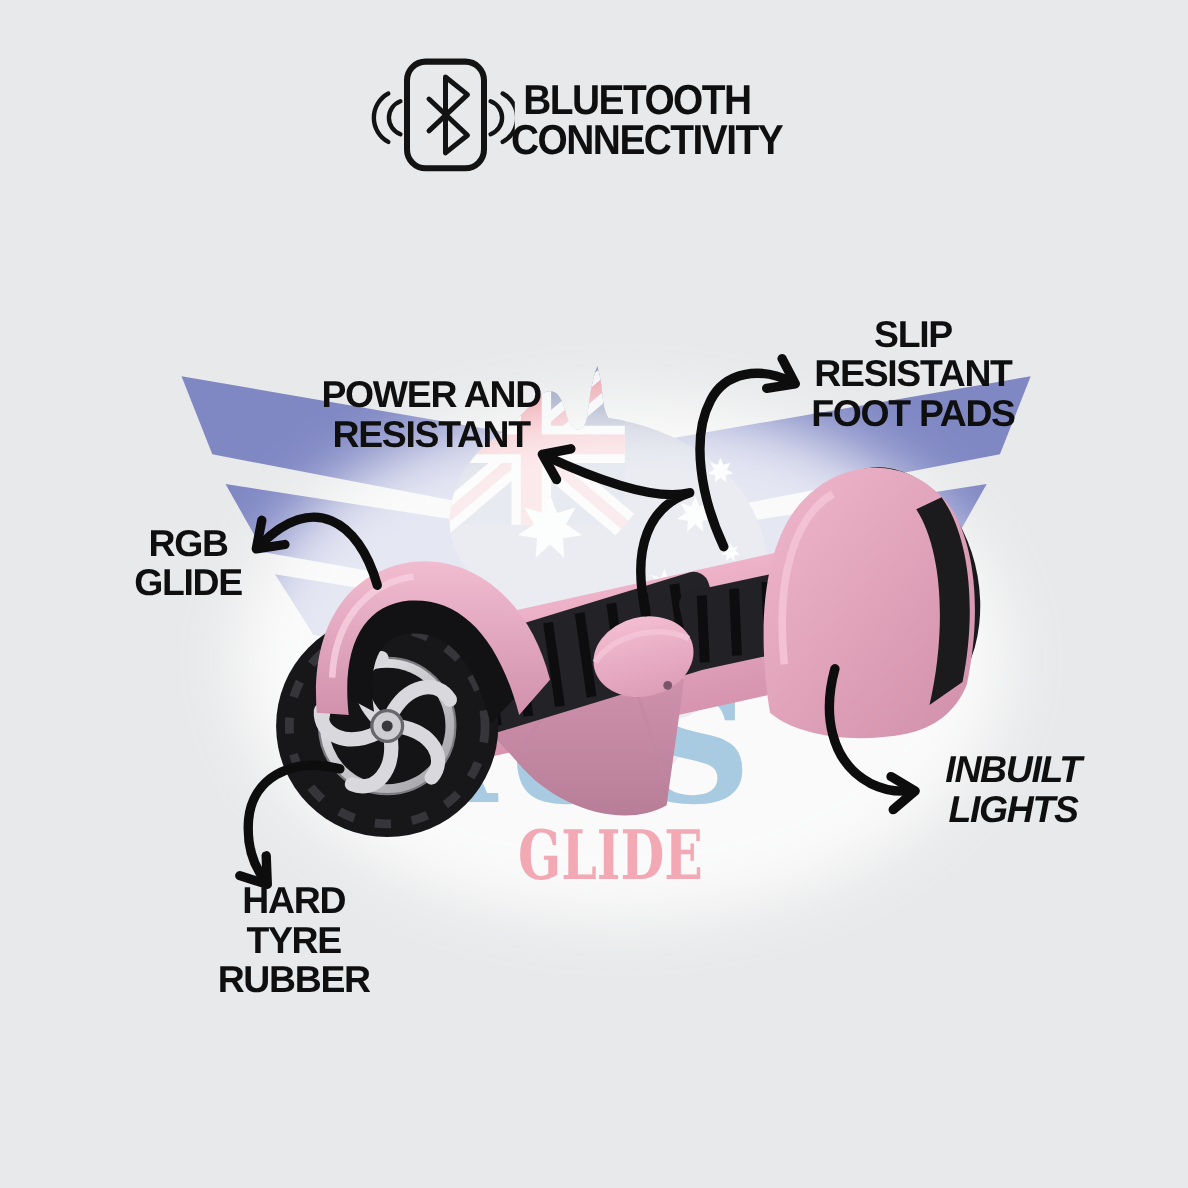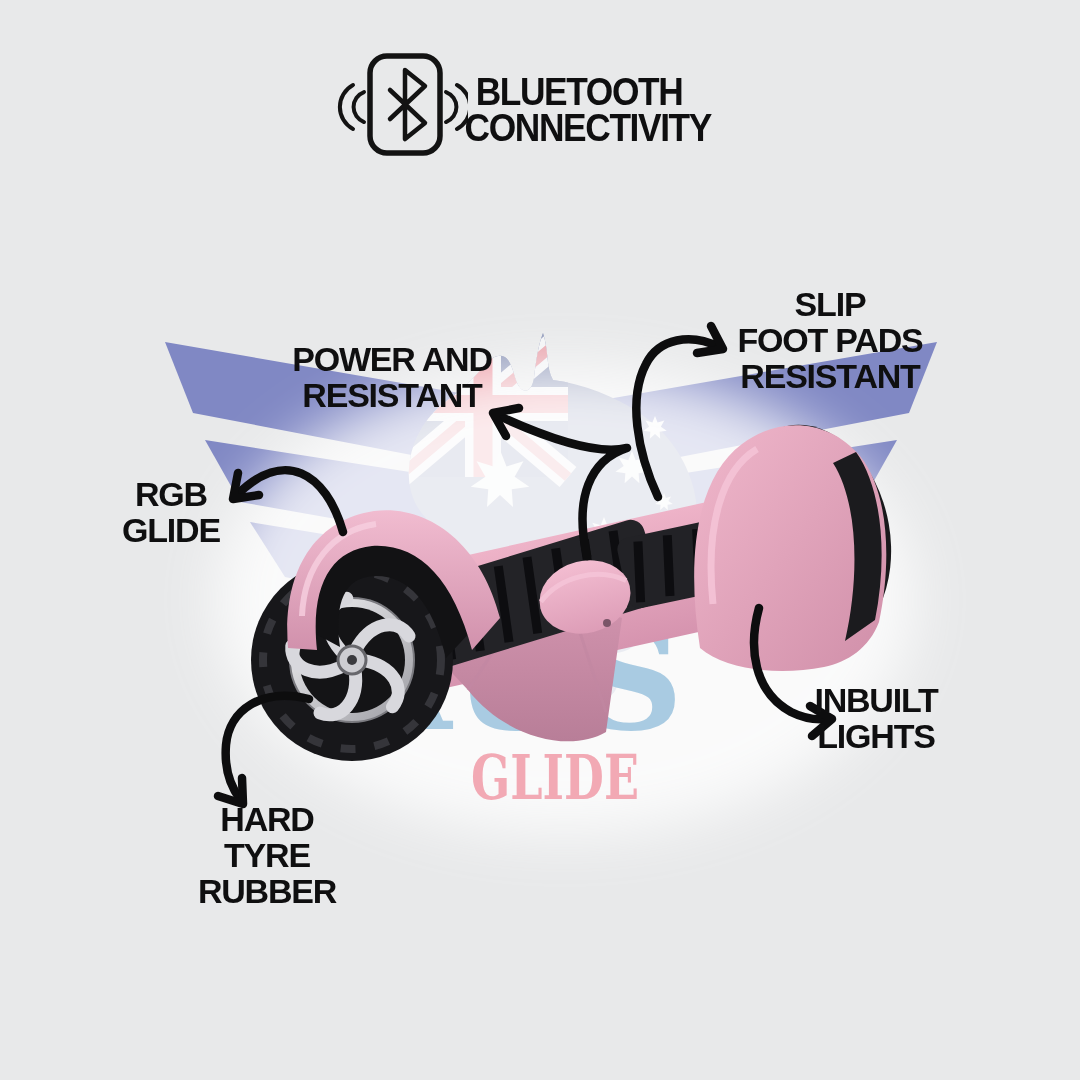--- a/index.html
+++ b/index.html
@@ -19,21 +19,21 @@
   }
   
   .callout{
     position:absolute;width:260px;text-align:center;
     font-weight:bold;font-size:34px;line-height:36px;letter-spacing:-1.2px;
     color:#0f0f10;
   }
   .co-power{left:262px;top:341px;}
   .co-slip{left:700px;top:286px;}
   .co-rgb{left:41px;top:476px;}
-  .co-inbuilt{left:746px;top:682px;}
+  .co-inbuilt{left:791px;top:682px;font-style:italic;}
   .co-hard{left:137px;top:801px;}
   .wm-text{font-family:"DejaVu Serif","Liberation Serif",serif;font-weight:bold;}
 </style>
 </head>
 <body>
 
 <div class="stage">
 
   <svg id="scene" width="1080" height="1080" viewBox="0 0 1080 1080">
     <defs>
@@ -206,22 +206,22 @@
     <div>BLUETOOTH</div>
     <div>CONNECTIVITY</div>
   </div>
 
   <div class="callout co-power">
     <div>POWER AND</div>
     <div>RESISTANT</div>
   </div>
   <div class="callout co-slip">
     <div>SLIP</div>
+    <div>RESISTANT</div>
     <div>FOOT PADS</div>
-    <div>RESISTANT</div>
   </div>
   <div class="callout co-rgb">
     <div>RGB</div>
     <div>GLIDE</div>
   </div>
   <div class="callout co-inbuilt">
     <div>INBUILT</div>
     <div>LIGHTS</div>
   </div>
   <div class="callout co-hard">

